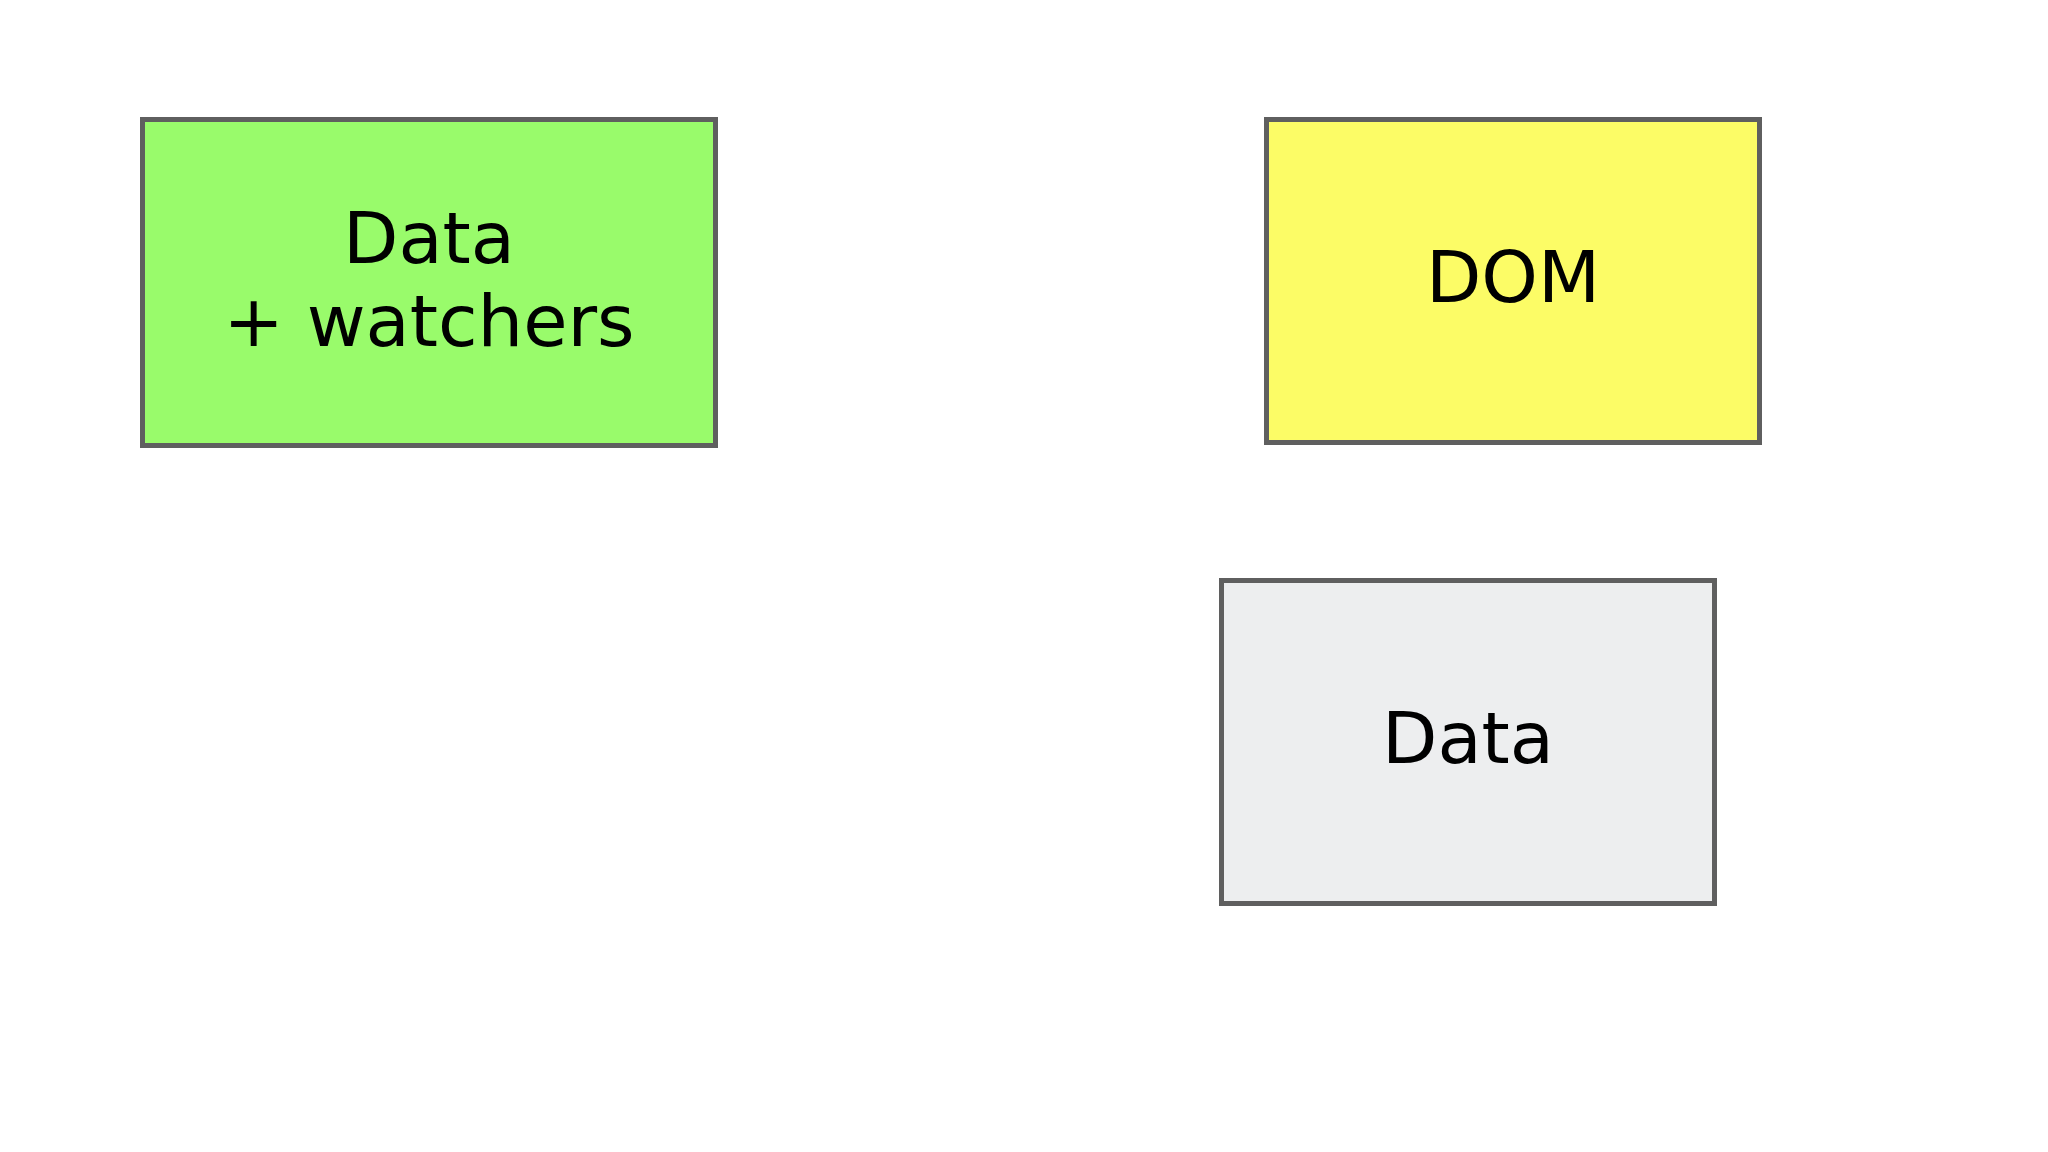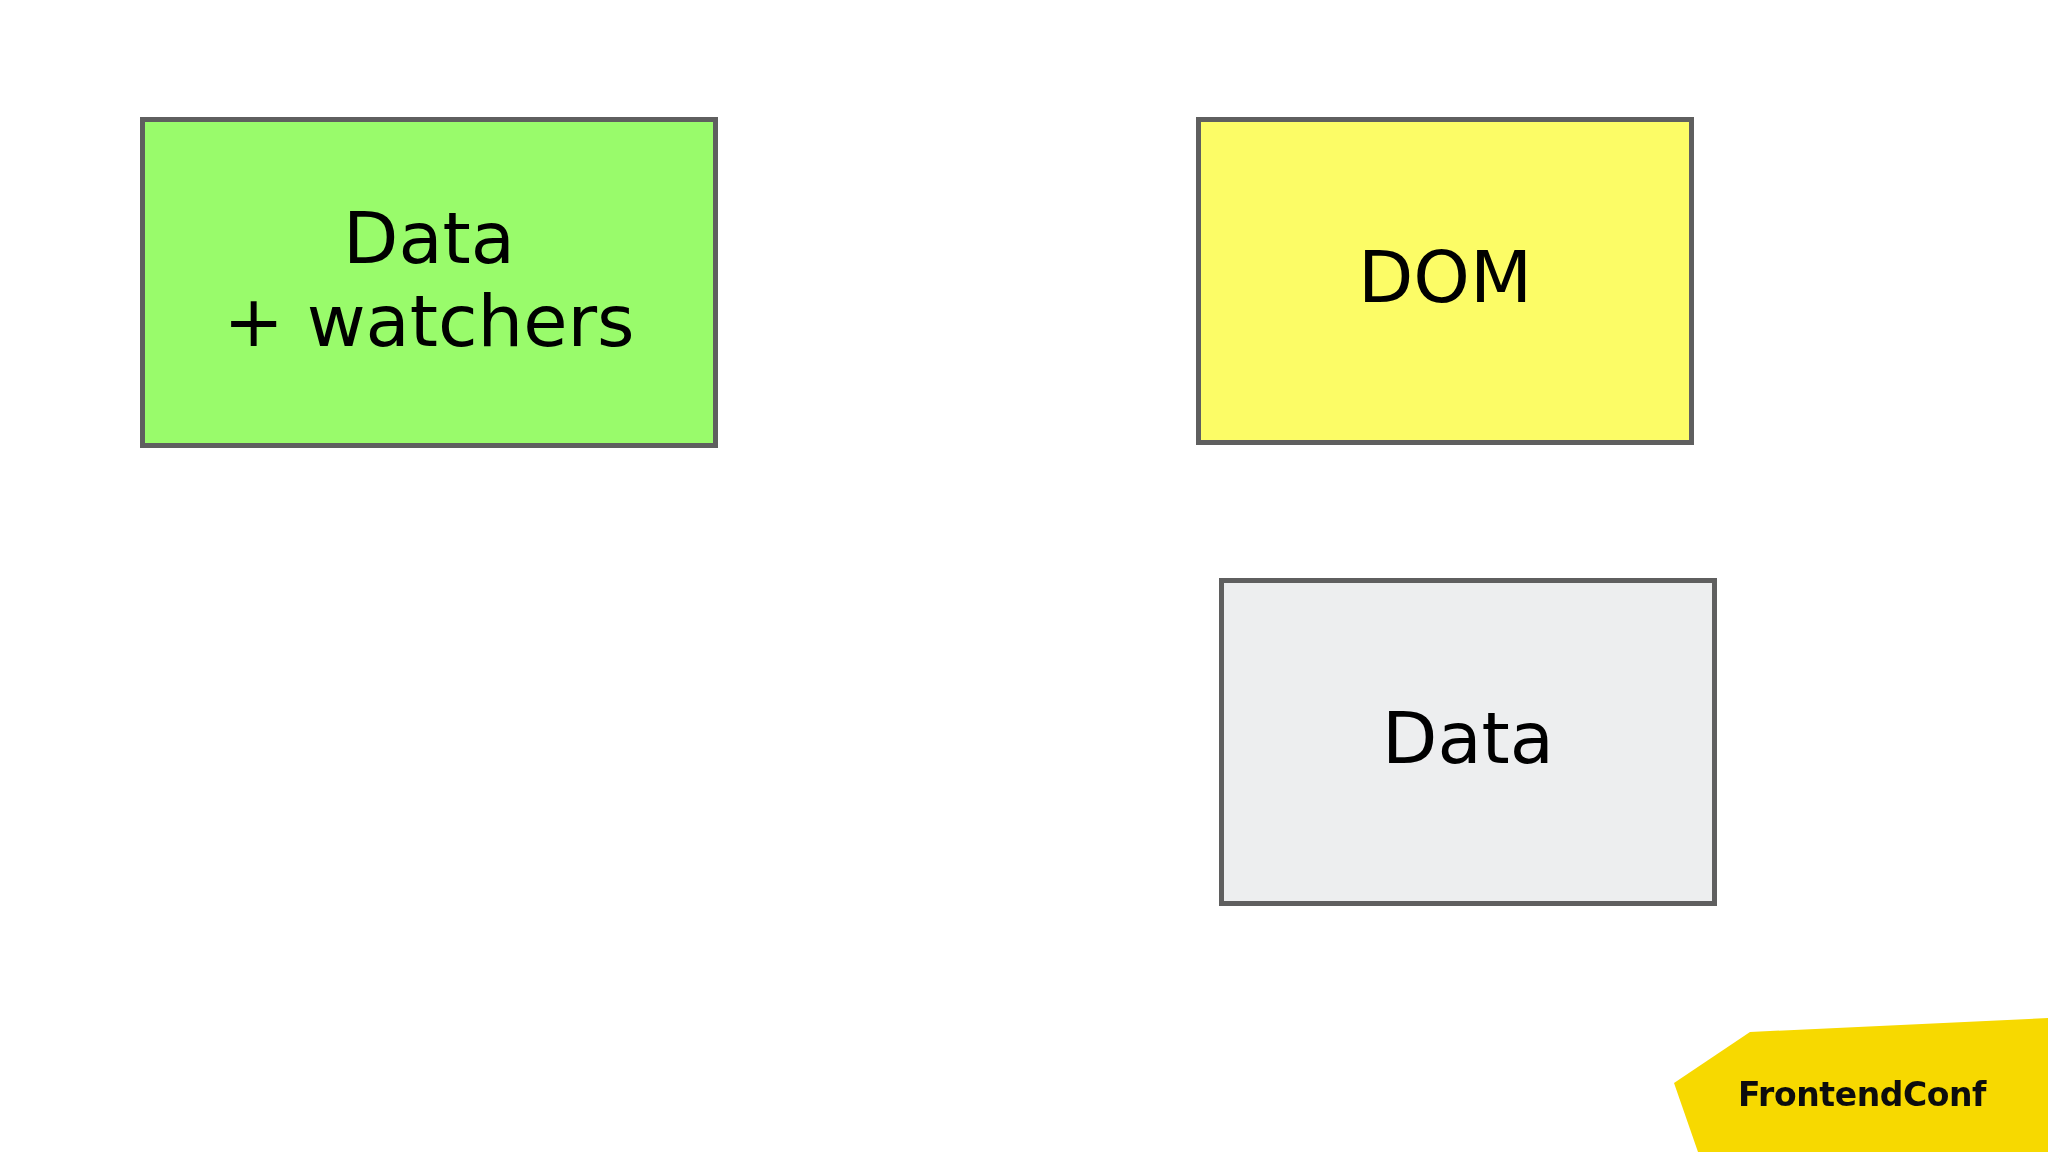--- a/index.html
+++ b/index.html
@@ -48,21 +48,21 @@
     top: 117px;
     width: 578px;
     height: 331px;
     background: #99fb6b;
   }
   #box-data-watchers .box-label {
     margin-top: -6px;
   }
 
   #box-dom {
-    left: 1196px;
+    left: 1264px;
     top: 117px;
     width: 498px;
     height: 328px;
     background: #fcfc66;
   }
   #box-dom .box-label {
     margin-top: -8px;
   }
 
   #box-data {
@@ -114,20 +114,14 @@
   </div>
 
   <div class="box" id="box-dom">
     <span class="box-label">DOM</span>
   </div>
 
   <div class="box" id="box-data">
     <span class="box-label">Data</span>
   </div>
 
-  <div id="conf-logo">
-    <svg class="logo-shape" viewBox="0 0 376 134" preserveAspectRatio="none">
-      <polygon points="78,14 376,0 376,134 26,134 2,65" fill="#f7d900"></polygon>
-    </svg>
-    <span class="logo-text">FrontendConf</span>
-  </div>
 
 </div>
 
 </body></html>

